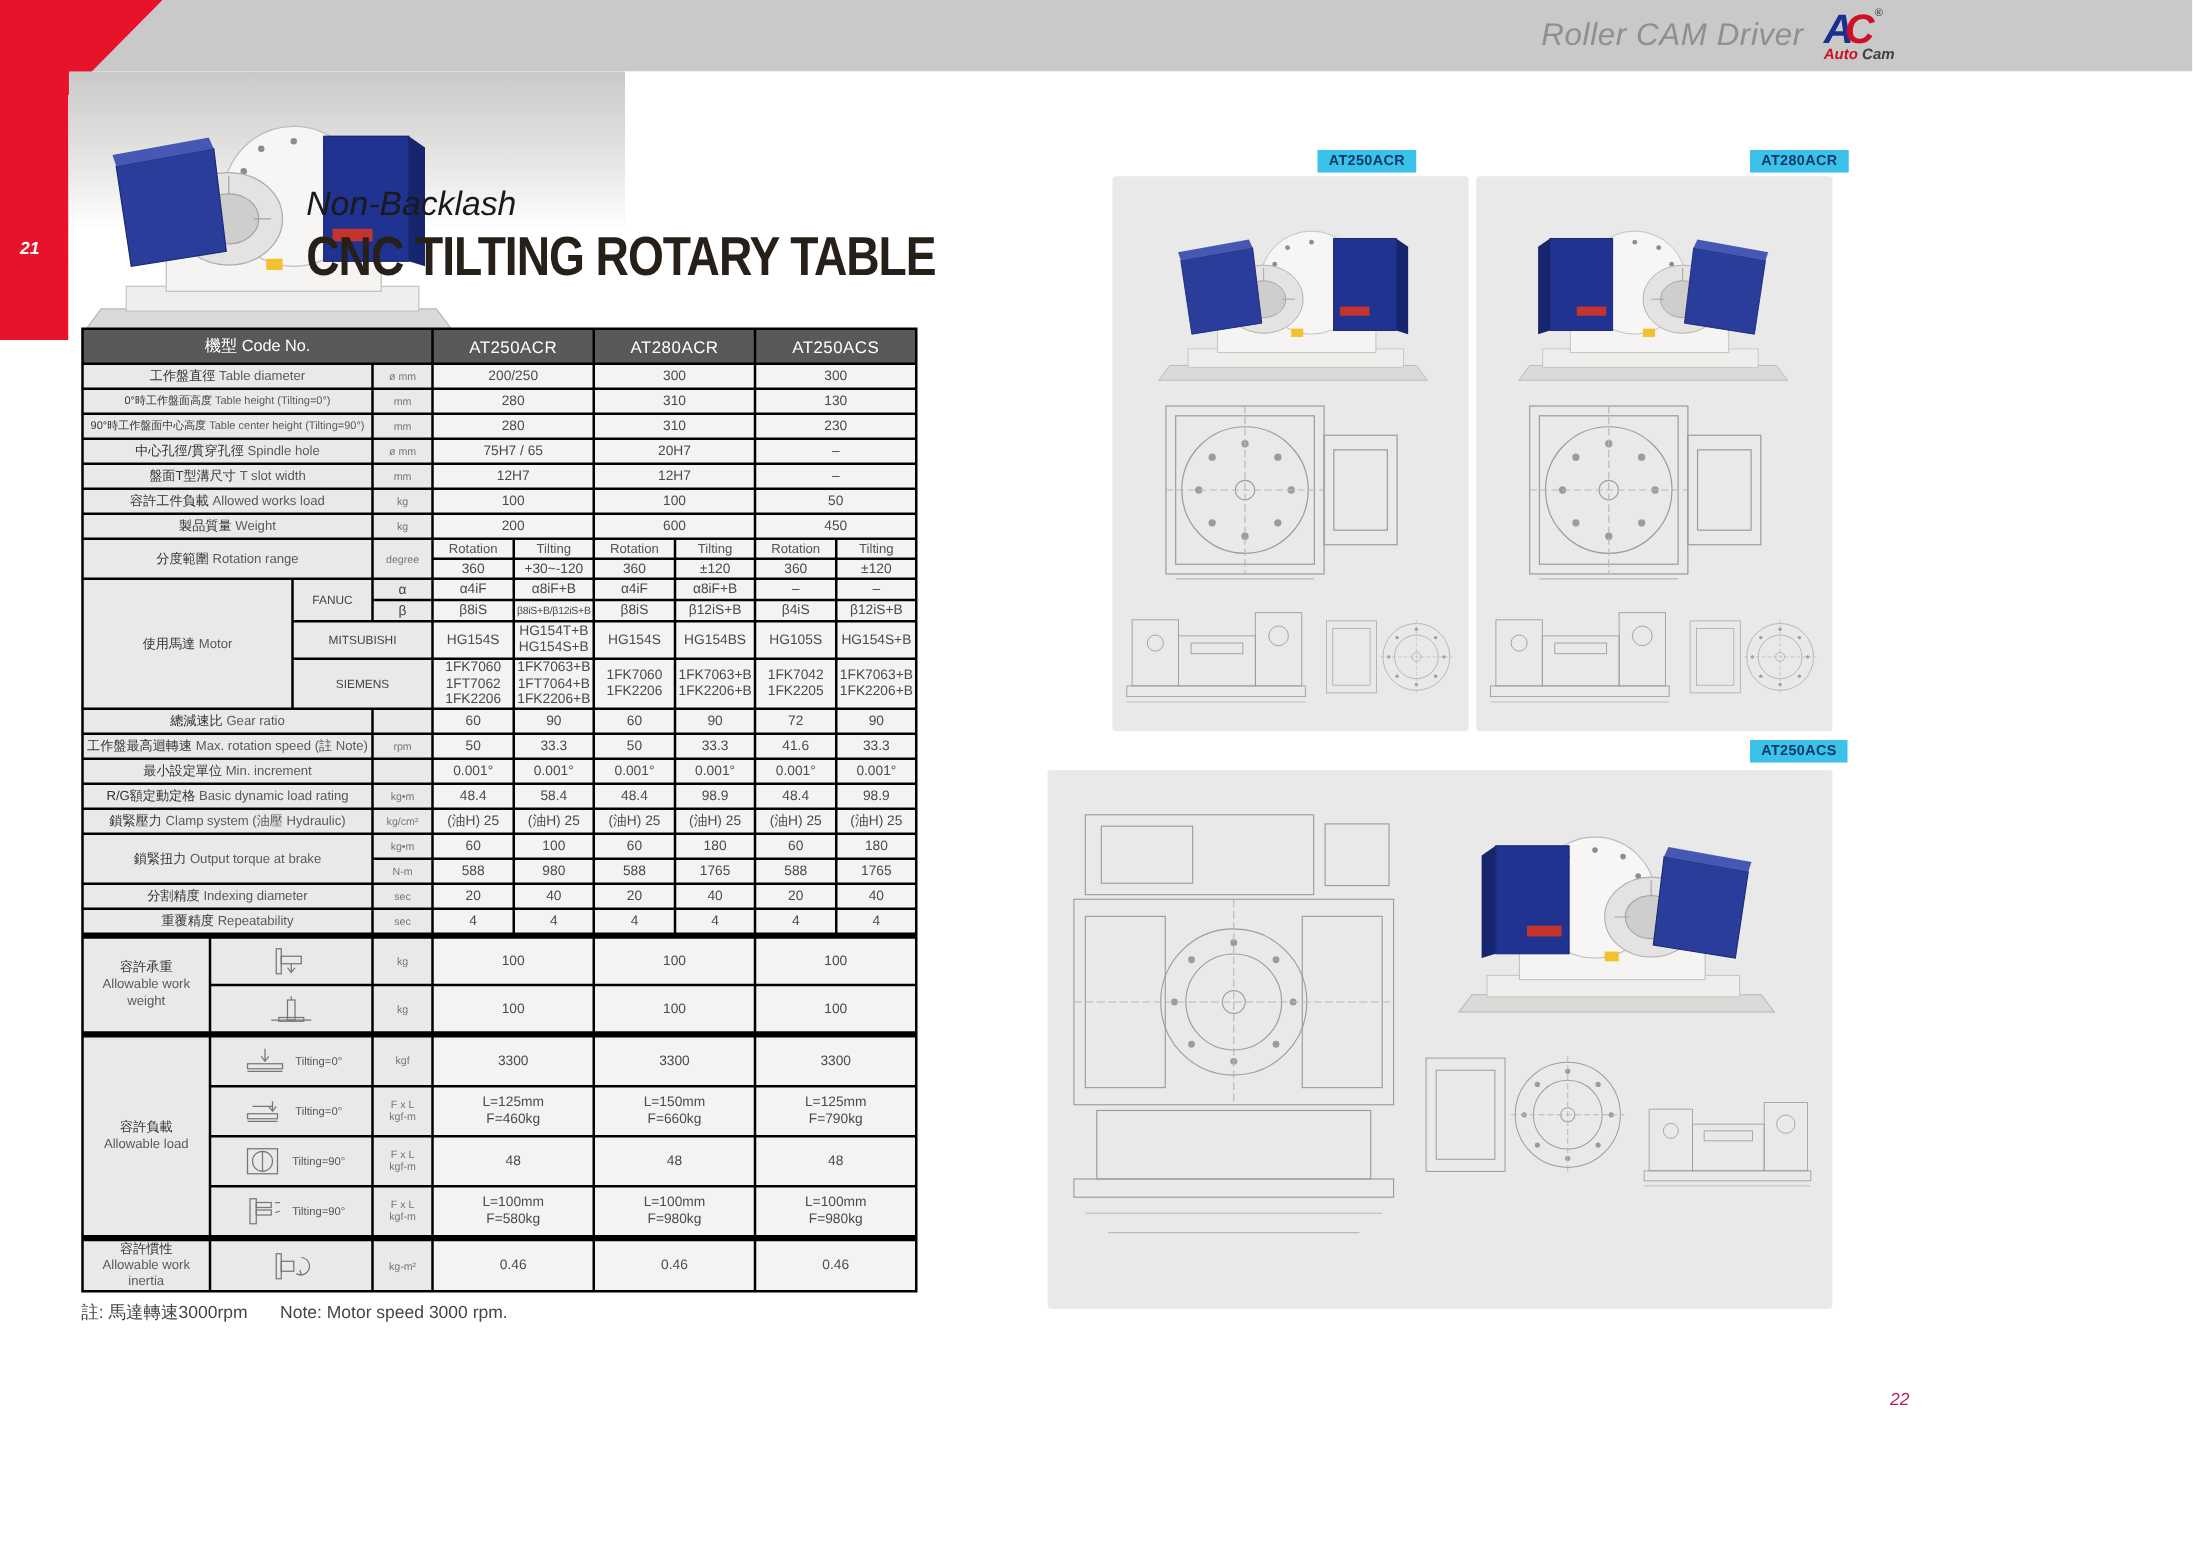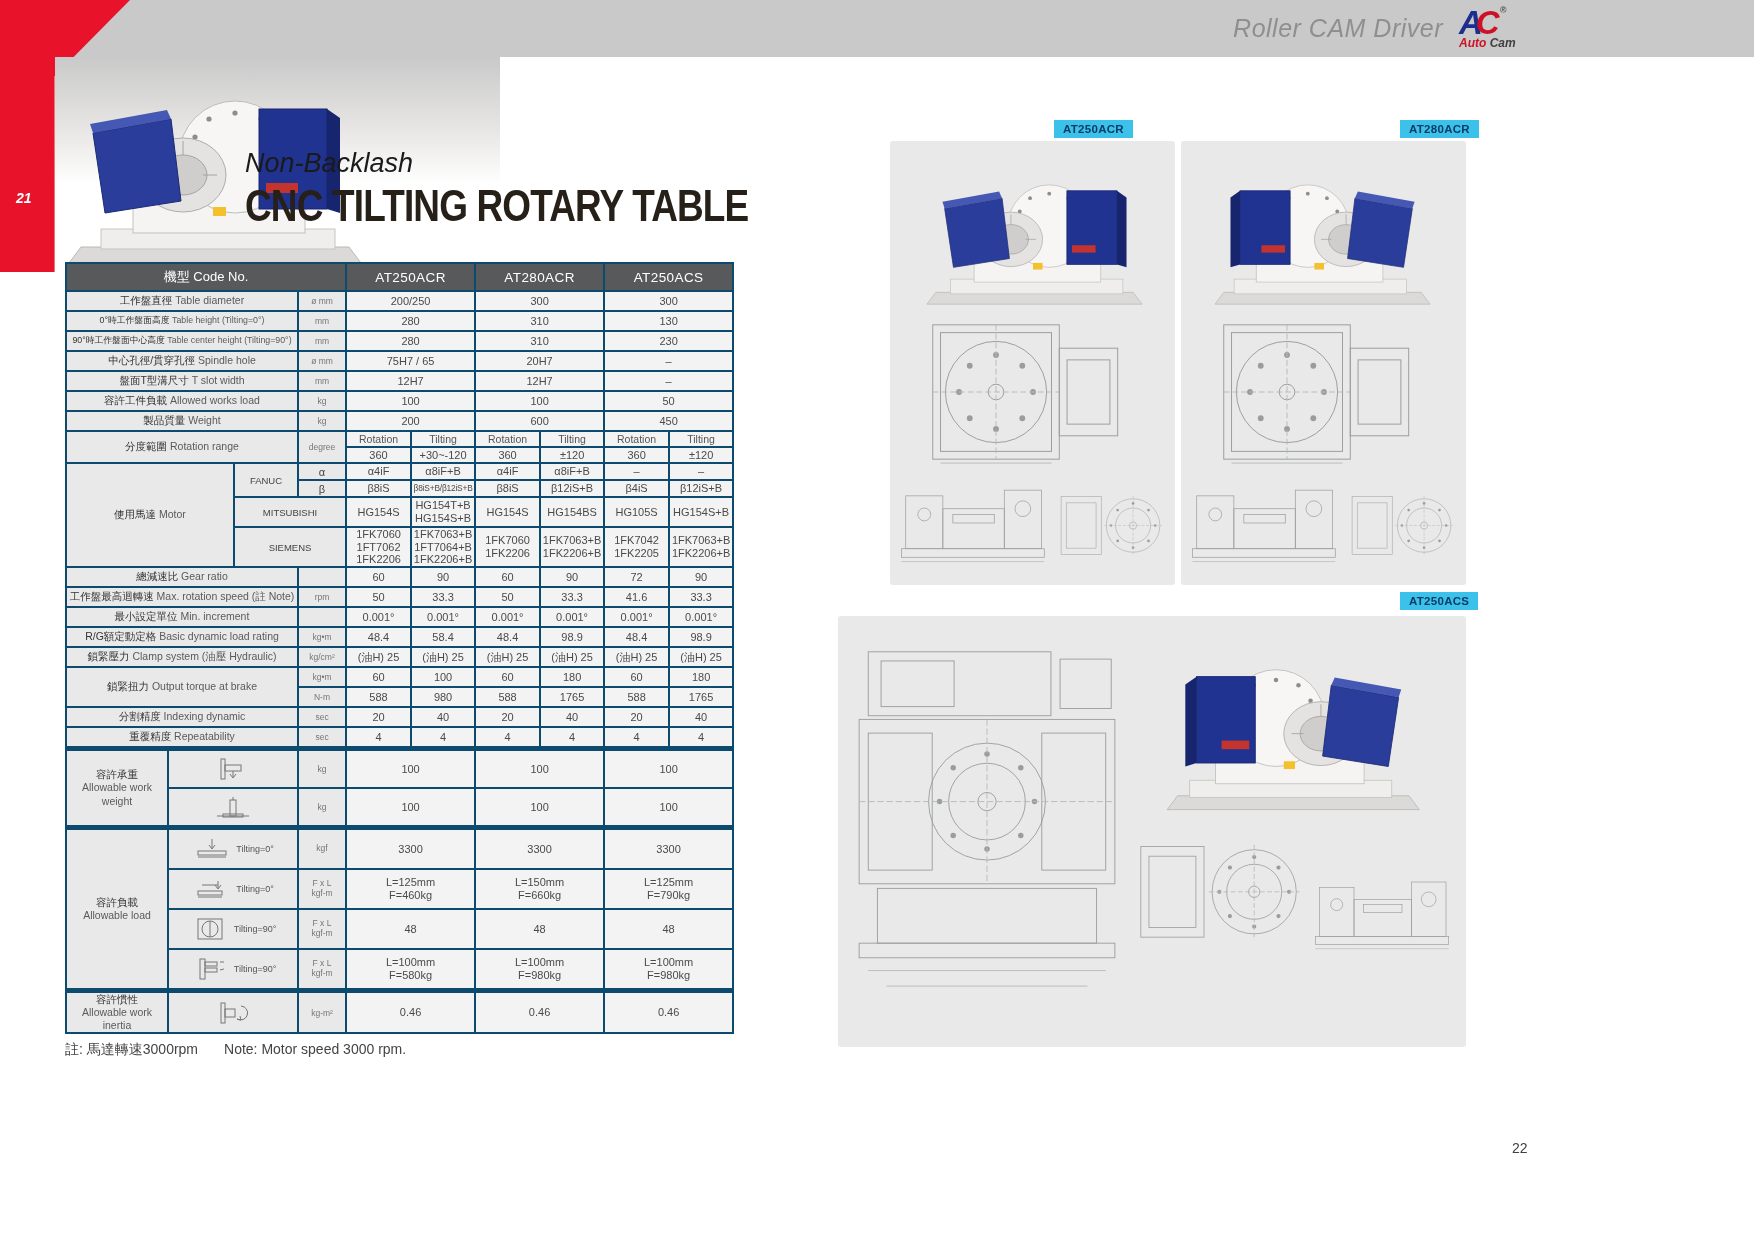--- a/index.html
+++ b/index.html
@@ -27,21 +27,21 @@
   .titleblk{position:absolute;left:245px;top:148px;}
   .t1{font-size:27px;font-style:italic;color:#1a1a1a;margin-bottom:2px;}
   .t2{font-size:44px;font-weight:bold;color:#262019;letter-spacing:-1px;transform:scaleX(.84);transform-origin:left;white-space:nowrap;}
   
   .specwrap{position:absolute;left:65px;top:262px;width:648px;}
   .spechead{display:flex;align-items:baseline;margin-bottom:5px;}
   .sh-zh{font-size:20px;font-weight:bold;color:#111;}
   .sh-en{font-size:20px;font-weight:bold;font-style:italic;color:#e01f26;margin-left:8px;}
   .sh-note{margin-left:auto;font-size:11px;color:#333;}
   .sh-note span{margin-left:10px;}
-  table.spec{border-collapse:separate;border-spacing:2px;table-layout:fixed;width:652px;background:#0c4a6e;}
+  table.spec{border-collapse:separate;border-spacing:2px;table-layout:fixed;width:652px;background:#000000;}
   table.spec td{overflow:hidden;text-align:center;vertical-align:middle;padding:0;}
   td.hdr{background:#58595b;color:#fff;}
   td.lblh{text-align:left;padding-left:9px;font-size:13px;}
   td.mdl{font-size:13.5px;letter-spacing:.4px;}
   td.lbl{background:#e9e9e9;text-align:left;padding-left:7px;font-size:10.5px;color:#333;white-space:nowrap;}
   td.lbl .en{color:#5a5a5a;}
   td.lbl.sm{font-size:8.8px;}
   td.grp{white-space:normal;font-size:10.5px;line-height:1.25;}
   td.grp .zh,td.grp .en{display:block;}
   td.unit{background:#e9e9e9;font-size:8.5px;color:#767676;line-height:1.2;}
@@ -58,21 +58,21 @@
   .footnote{margin-top:7px;font-size:14px;color:#444;}
   .footnote .en{margin-left:26px;}
   
   .panel{position:absolute;background:#e9e9e9;border-radius:3px;box-sizing:border-box;}
   .badge{position:absolute;background:#3cc2ea;color:#0b3c66;font-weight:bold;font-size:11.5px;
          padding:3px 9px;letter-spacing:.3px;}
   .p-col{display:flex;flex-direction:column;align-items:center;gap:6px;padding:10px 10px;}
   .p-row{display:flex;align-items:flex-end;justify-content:center;gap:8px;}
   .p3{display:flex;gap:12px;padding:14px 12px;box-sizing:border-box;}
   .p3-right{display:flex;flex-direction:column;gap:10px;align-items:center;flex:1;}
-  .pg-right{position:absolute;left:1512px;top:1140px;font-size:14px;color:#404040;}
+  .pg-right{position:absolute;left:1512px;top:1111px;font-size:14px;font-style:italic;color:#be185d;}
   svg.dwg *{vector-effect:non-scaling-stroke;}
   .defsbox{position:absolute;width:0;height:0;overflow:hidden;}
 </style>
 </head>
 <body>
 
 <div class="sheet">
 
   <svg class="defsbox" aria-hidden="true">
     <defs>
@@ -432,21 +432,21 @@
             <tr style="height: 18px;">
               <td class="unit">N-m</td>
               <td class="val">588</td>
               <td class="val">980</td>
               <td class="val">588</td>
               <td class="val">1765</td>
               <td class="val">588</td>
               <td class="val">1765</td>
             </tr>
             <tr style="height: 18px;">
-              <td class="lbl" colspan="3"><span class="zh">分割精度</span><span class="en"> Indexing dynamic</span></td>
+              <td class="lbl" colspan="3"><span class="zh">分割精度</span><span class="en"> Indexing diameter</span></td>
               <td class="unit">sec</td>
               <td class="val">20</td>
               <td class="val">40</td>
               <td class="val">20</td>
               <td class="val">40</td>
               <td class="val">20</td>
               <td class="val">40</td>
             </tr>
             <tr style="height: 18px;">
               <td class="lbl" colspan="3"><span class="zh">重覆精度</span><span class="en"> Repeatability</span></td>

